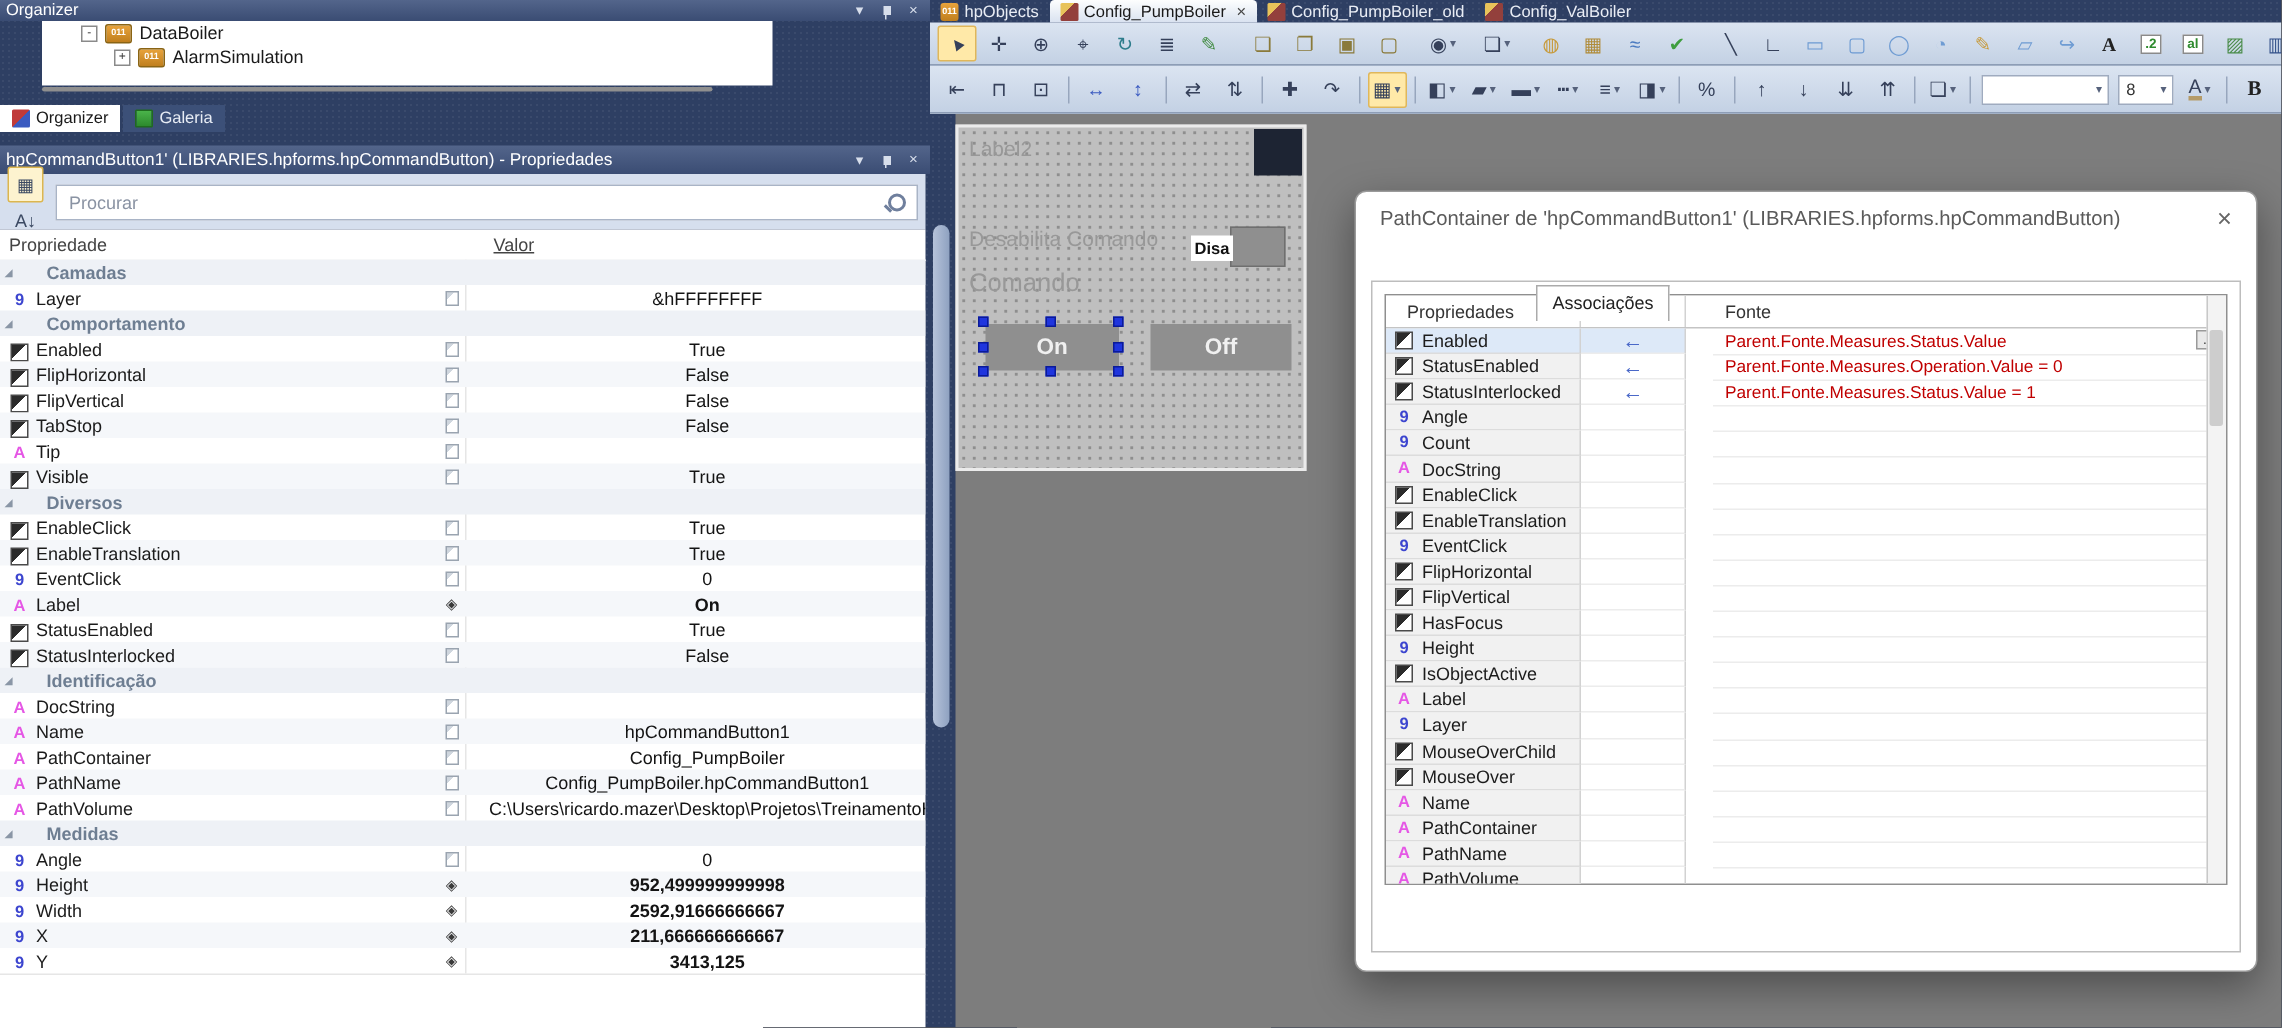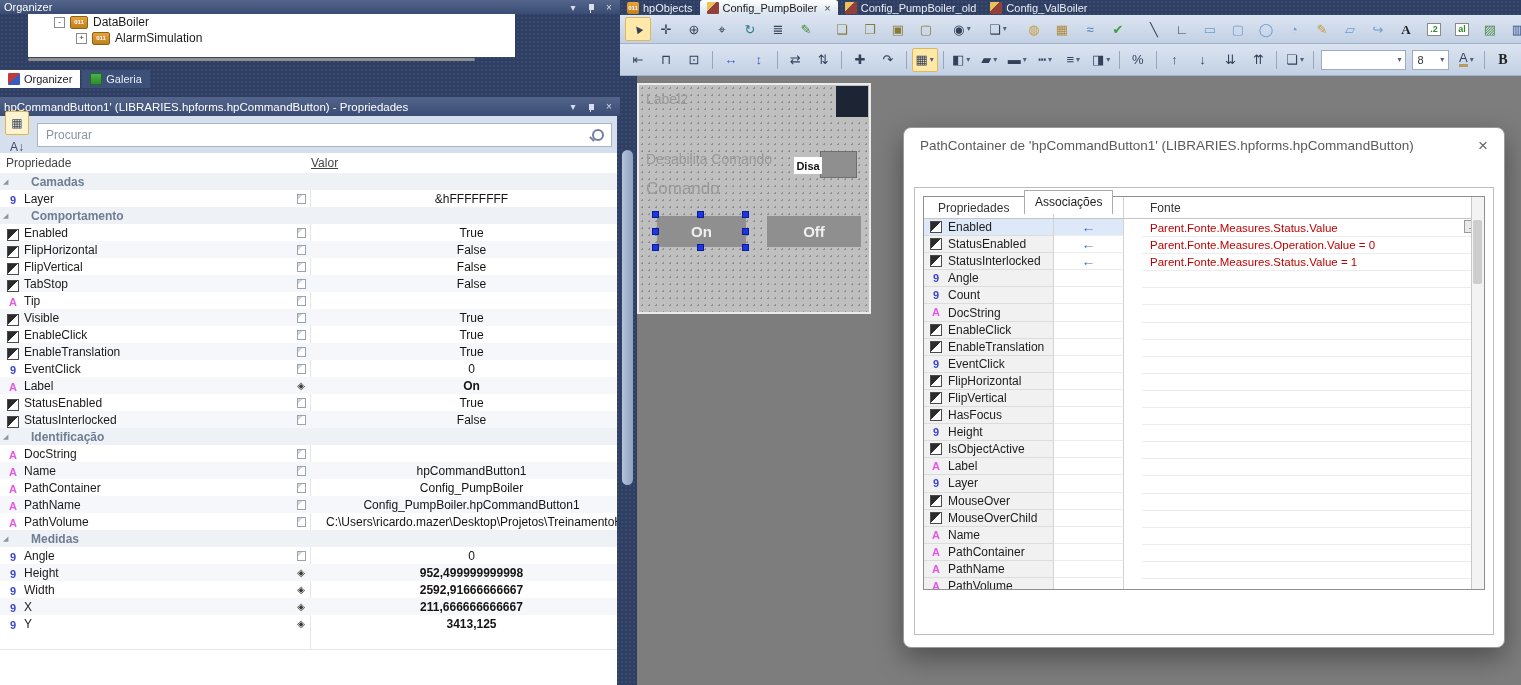--- a/index.html
+++ b/index.html
@@ -45,21 +45,21 @@
   #props-search{flex:1;height:24px;margin-left:6px;position:relative;}
   #props-search input{width:100%;height:24px;box-sizing:border-box;border:1px solid #a9b4c6;
                       padding:0 26px 0 8px;font-family:"Liberation Sans",sans-serif;font-size:12px;color:#333;}
   #props-search input::placeholder{color:#8a93a3;}
   .mag{position:absolute;right:8px;top:6px;width:8px;height:8px;border:2px solid #6f7f9d;border-radius:50%;}
   .mag::after{content:"";position:absolute;left:-5px;top:7px;width:6px;height:2px;background:#6f7f9d;
               transform:rotate(45deg);}
   #props-header{position:absolute;left:0;top:153px;width:617px;height:20px;background:#fff;
                 border-bottom:1px solid #e2e2e2;color:#444;}
   #props-header .h1{position:absolute;left:6px;top:3px;}
-  #props-header .h2{position:absolute;left:311px;top:3px;text-decoration:underline;}
+  #props-header .h2{position:absolute;left:329px;top:3px;text-decoration:underline;}
   #props-grid{position:absolute;left:0;top:173px;width:617px;height:512px;background:#fff;overflow:hidden;}
   #pg-divider{position:absolute;left:310px;top:0;width:1px;height:476px;background:#e6e6e6;}
   #pg-endline{position:absolute;left:0;top:476px;width:617px;height:1px;background:#e6e6e6;}
   .pg-row,.pg-cat{height:17px;display:flex;align-items:center;position:relative;}
   .pg-row.alt{background:#f5f7fa;}
   .pg-cat{background:#eef1f6;color:#6e7e92;font-weight:bold;padding-left:31px;}
   .pg-cat .tri{position:absolute;left:3px;top:5px;font-size:7px;color:#8a96a6;font-weight:normal;}
   .pg-name{width:266px;padding-left:24px;color:#1b1b1b;position:relative;flex:0 0 auto;}
   .ticon{position:absolute;left:7px;top:2px;width:12px;height:12px;display:flex;align-items:center;
          justify-content:center;font-size:11px;font-weight:bold;}
@@ -277,20 +277,24 @@
           </span>
           <span class="pg-value" data-name="property-value"></span>
         </div>
         <div class="pg-row alt" data-name="property-row">
           <span class="pg-name" data-name="property-name"><span class="ticon bool" data-name="boolean-type-icon"></span><span data-name="property-name-label">Visible</span></span>
           <span class="pg-vicon" data-name="value-icon-slot">
             <span class="vpage" data-name="default-value-icon"></span>
           </span>
           <span class="pg-value" data-name="property-value">True</span>
         </div>
+        <div class="pg-cat" data-name="property-category">
+          <span class="tri" data-name="collapse-triangle-icon">◢</span>
+          <span data-name="category-label">Diversos</span>
+        </div>
         <div class="pg-row" data-name="property-row">
           <span class="pg-name" data-name="property-name"><span class="ticon bool" data-name="boolean-type-icon"></span><span data-name="property-name-label">EnableClick</span></span>
           <span class="pg-vicon" data-name="value-icon-slot">
             <span class="vpage" data-name="default-value-icon"></span>
           </span>
           <span class="pg-value" data-name="property-value">True</span>
         </div>
         <div class="pg-row alt" data-name="property-row">
           <span class="pg-name" data-name="property-name"><span class="ticon bool" data-name="boolean-type-icon"></span><span data-name="property-name-label">EnableTranslation</span></span>
           <span class="pg-vicon" data-name="value-icon-slot">
@@ -811,29 +815,29 @@
               <span class="dcol-name" data-name="association-property-name">
                 <span class="ticon num" data-name="numeric-type-icon">9</span>
                 <span data-name="association-name-label">Layer</span>
               </span>
               <span class="dcol-conn" data-name="association-connection-cell"></span>
               <span class="dcol-fonte" data-name="association-fonte-cell"></span>
             </div>
             <div class="dlg-row" data-name="association-row">
               <span class="dcol-name" data-name="association-property-name">
                 <span class="ticon bool" data-name="boolean-type-icon"></span>
+                <span data-name="association-name-label">MouseOverChild</span>
+              </span>
+              <span class="dcol-conn" data-name="association-connection-cell"></span>
+              <span class="dcol-fonte" data-name="association-fonte-cell"></span>
+            </div>
+            <div class="dlg-row" data-name="association-row">
+              <span class="dcol-name" data-name="association-property-name">
+                <span class="ticon bool" data-name="boolean-type-icon"></span>
                 <span data-name="association-name-label">MouseOver</span>
-              </span>
-              <span class="dcol-conn" data-name="association-connection-cell"></span>
-              <span class="dcol-fonte" data-name="association-fonte-cell"></span>
-            </div>
-            <div class="dlg-row" data-name="association-row">
-              <span class="dcol-name" data-name="association-property-name">
-                <span class="ticon bool" data-name="boolean-type-icon"></span>
-                <span data-name="association-name-label">MouseOverChild</span>
               </span>
               <span class="dcol-conn" data-name="association-connection-cell"></span>
               <span class="dcol-fonte" data-name="association-fonte-cell"></span>
             </div>
             <div class="dlg-row" data-name="association-row">
               <span class="dcol-name" data-name="association-property-name">
                 <span class="ticon str" data-name="string-type-icon">A</span>
                 <span data-name="association-name-label">Name</span>
               </span>
               <span class="dcol-conn" data-name="association-connection-cell"></span>

